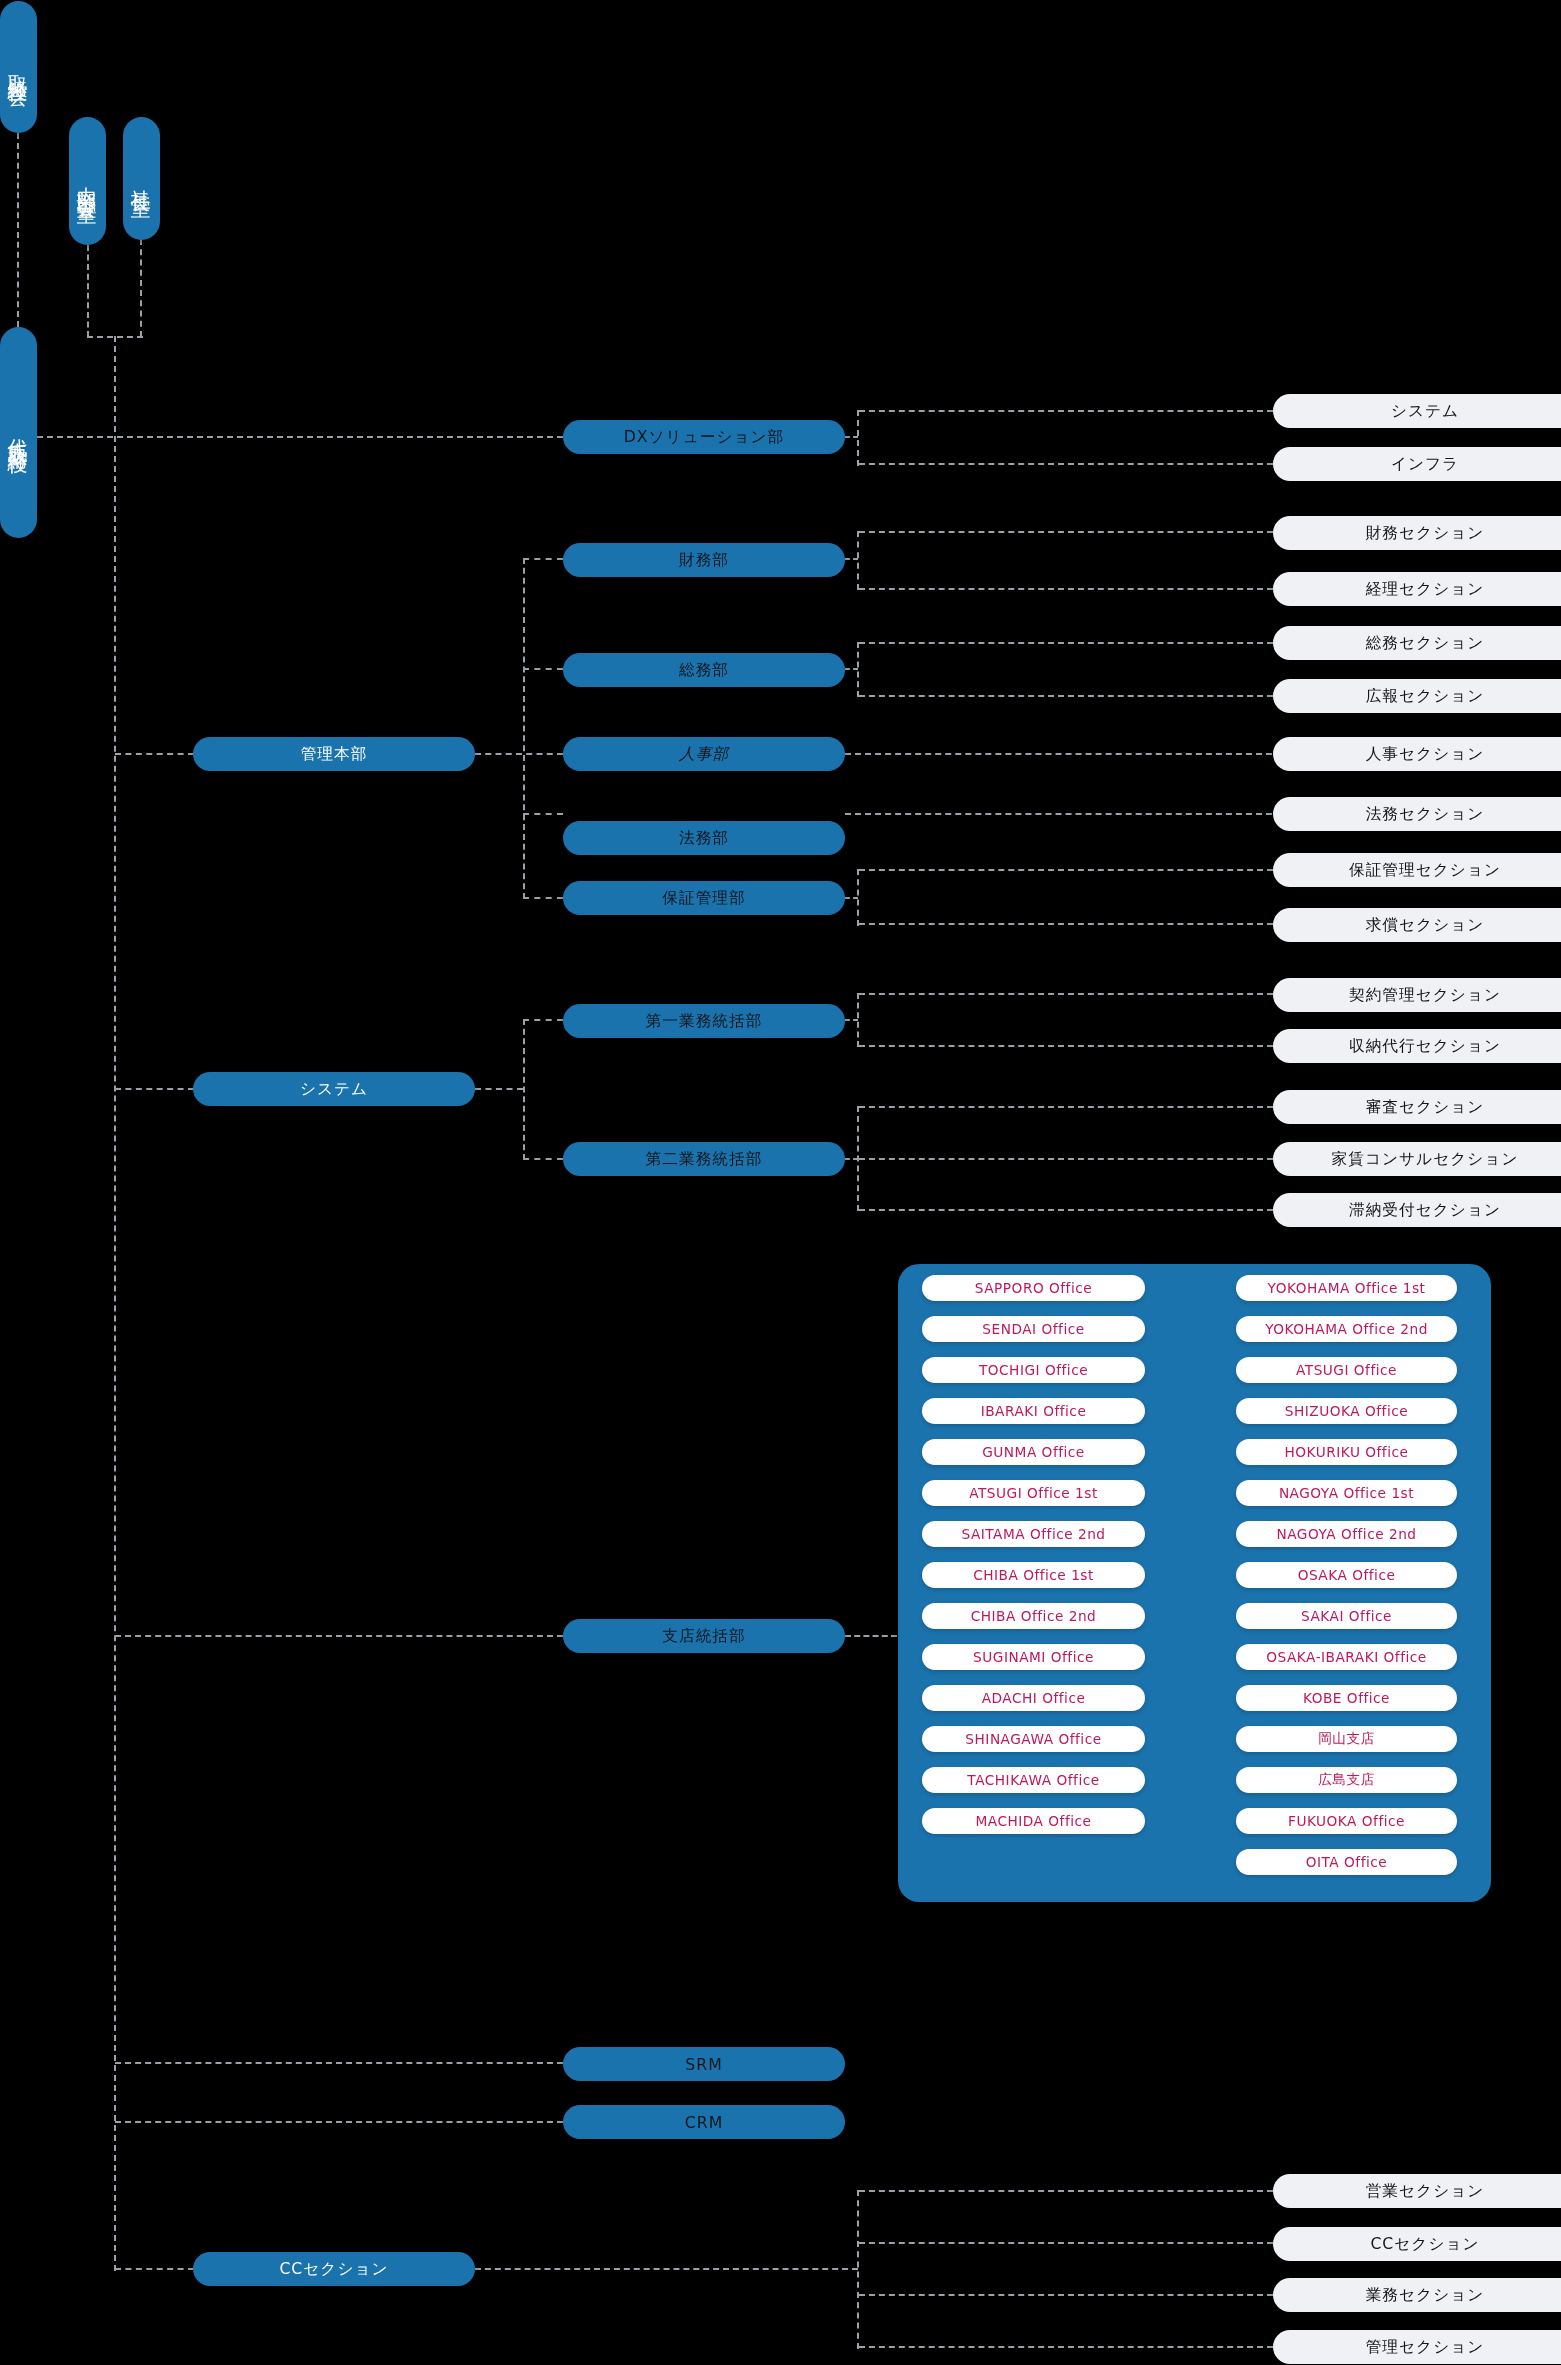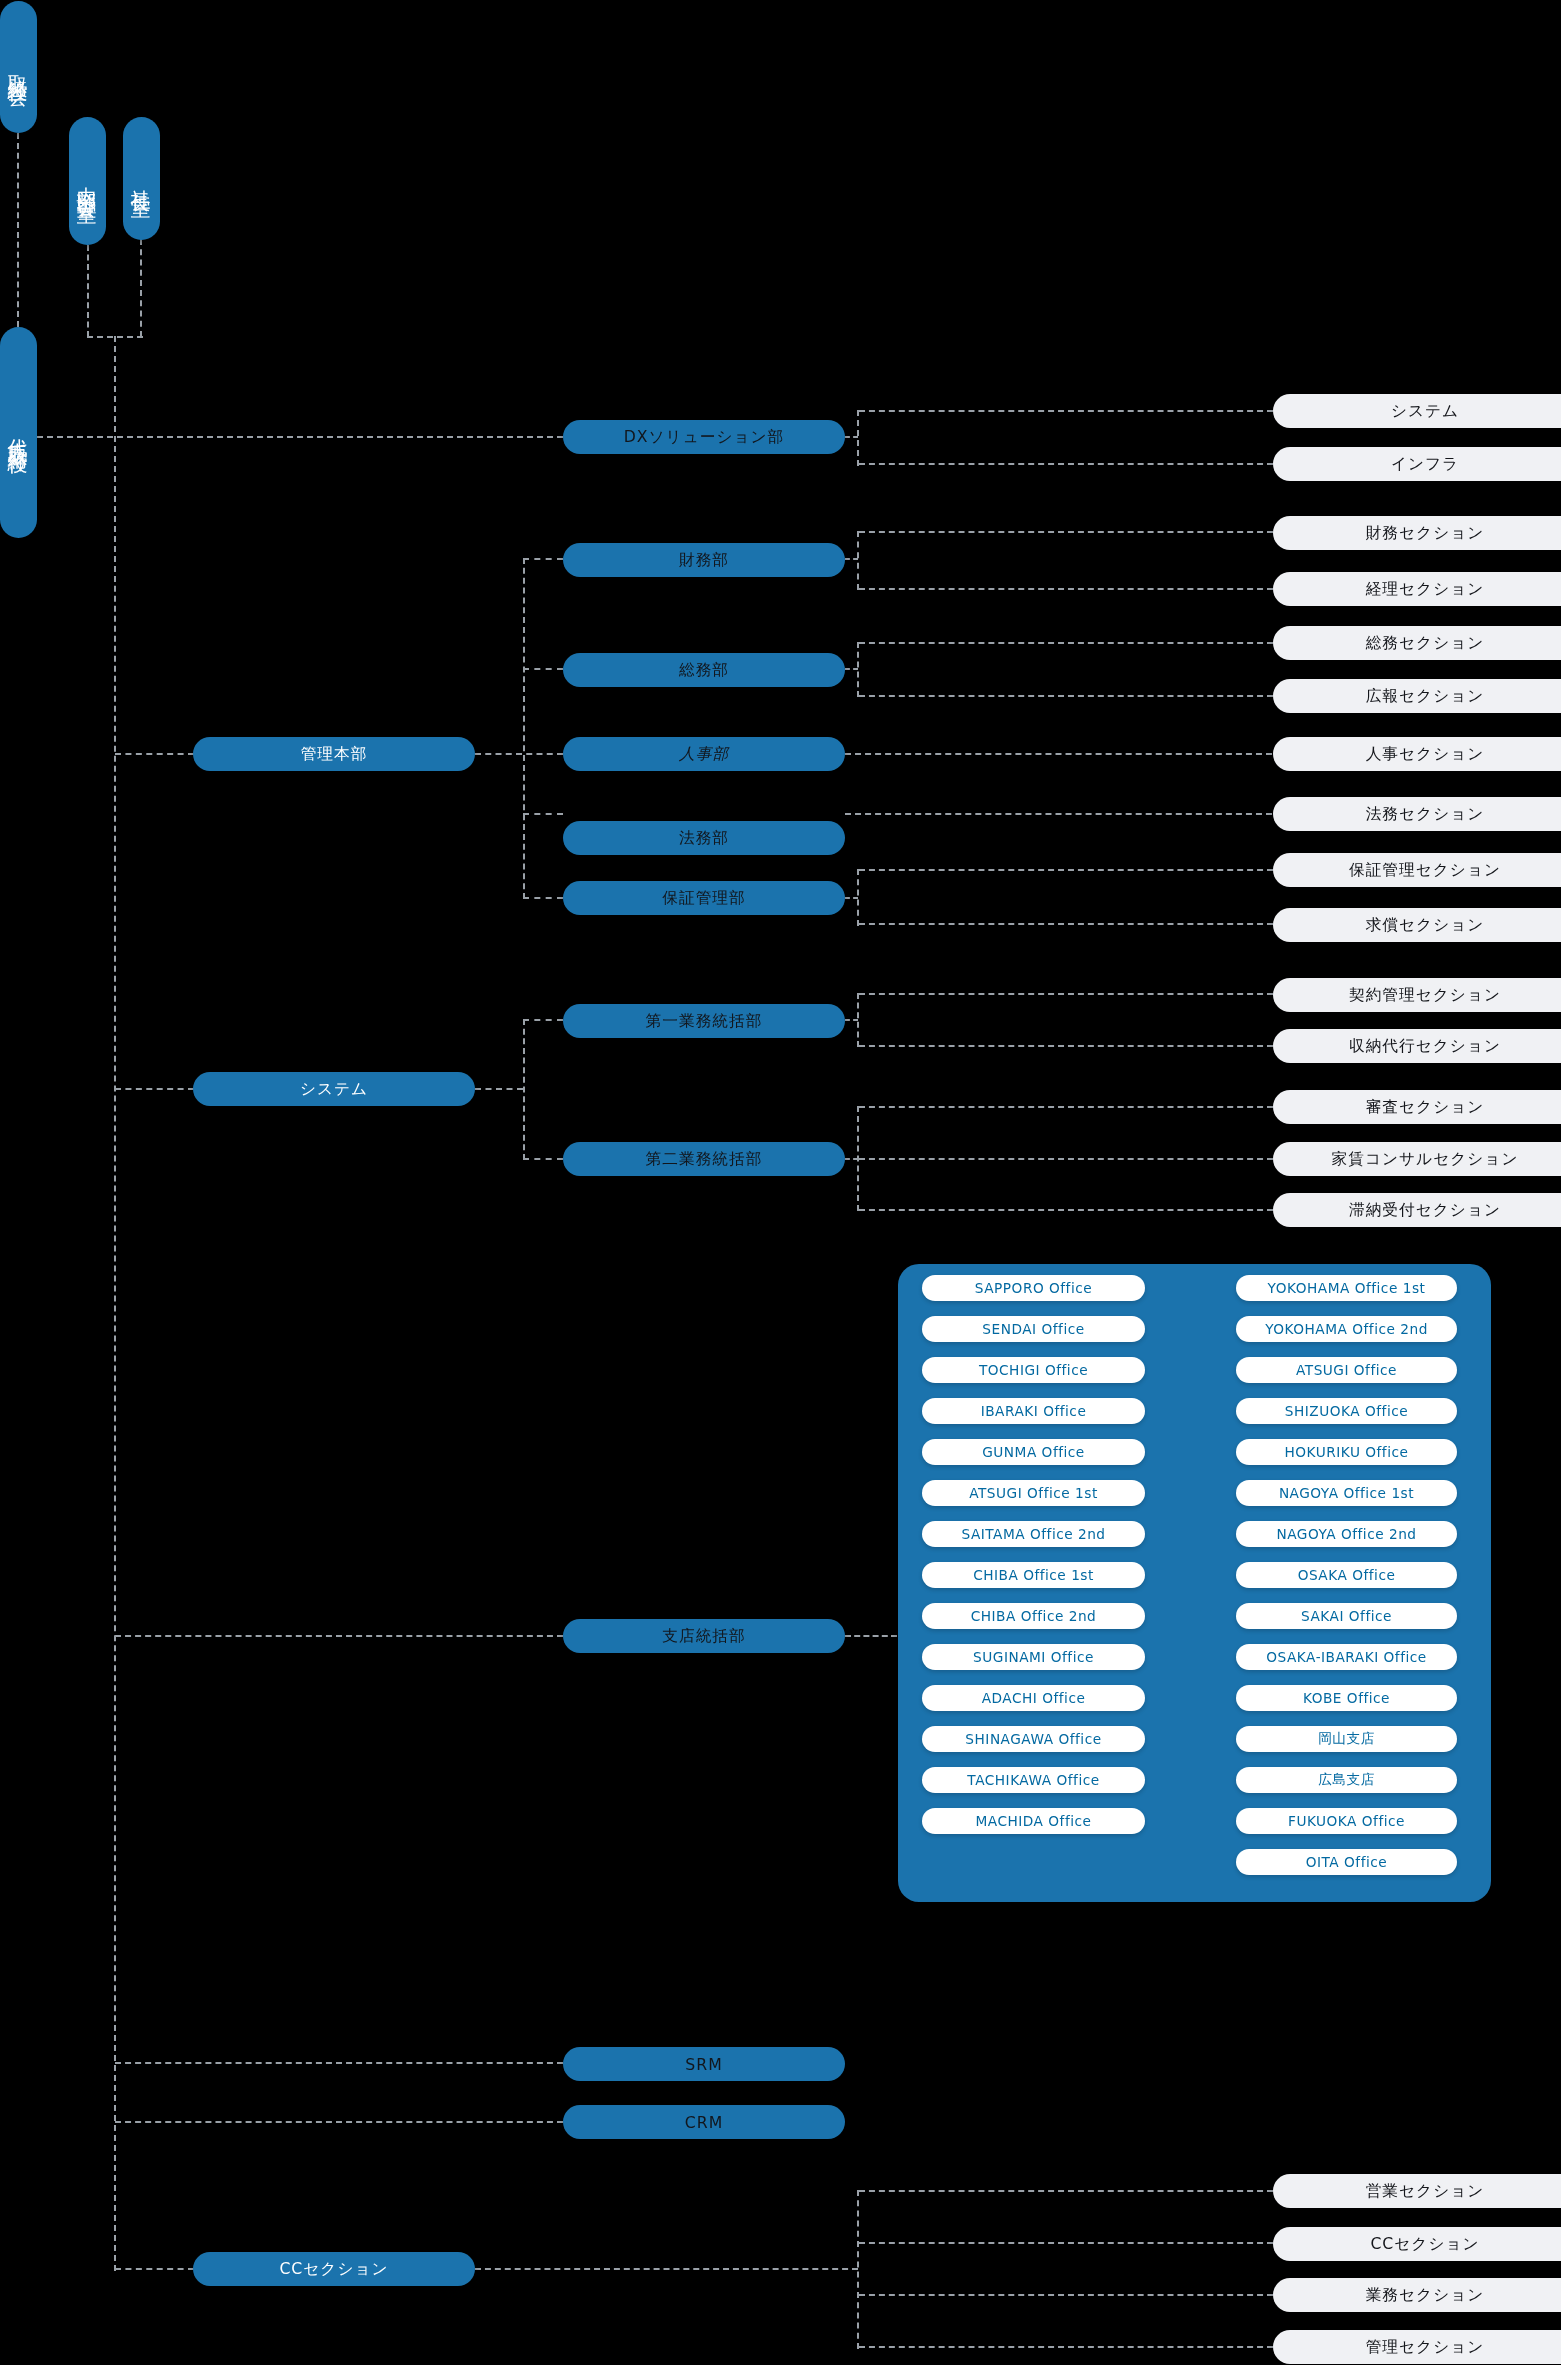--- a/index.html
+++ b/index.html
@@ -14,21 +14,21 @@
   .b{background:#1b73ad;box-shadow:0 3px 6px rgba(0,0,0,.35);}
   .vp{writing-mode:vertical-rl;text-orientation:upright;color:#fff;
       font-size:20px;letter-spacing:4px;border-radius:19px;}
   .hq{width:282px;height:34px;border-radius:17px;color:#fff;font-size:15.7px;letter-spacing:1px;}
   .dp{width:282px;height:34px;border-radius:17px;color:#12161c;font-size:15.7px;letter-spacing:1px;}
   .sp{width:304px;height:34px;border-radius:17px;background:#f0f1f4;color:#14161b;
       font-size:15.7px;letter-spacing:1px;box-shadow:0 3px 6px rgba(0,0,0,.35);}
   
   .box{position:absolute;background:#1b73ad;border-radius:21px;box-shadow:0 4px 8px rgba(0,0,0,.4);}
   .col{position:absolute;display:flex;flex-direction:column;gap:15px;}
-  .op{height:26px;border-radius:13px;background:#fff;color:#0369a1;font-size:13.7px;
+  .op{height:26px;border-radius:13px;background:#fff;color:#be185d;font-size:13.7px;
       letter-spacing:0.5px;display:flex;align-items:center;justify-content:center;
       box-shadow:0 2px 4px rgba(0,0,0,.18);}
   
   .ch{position:absolute;border-top:2.5px dashed #9aa1a8;height:0;}
   .cv{position:absolute;border-left:2.5px dashed #9aa1a8;width:0;}
 </style>
 </head>
 <body>
 
 <div>

